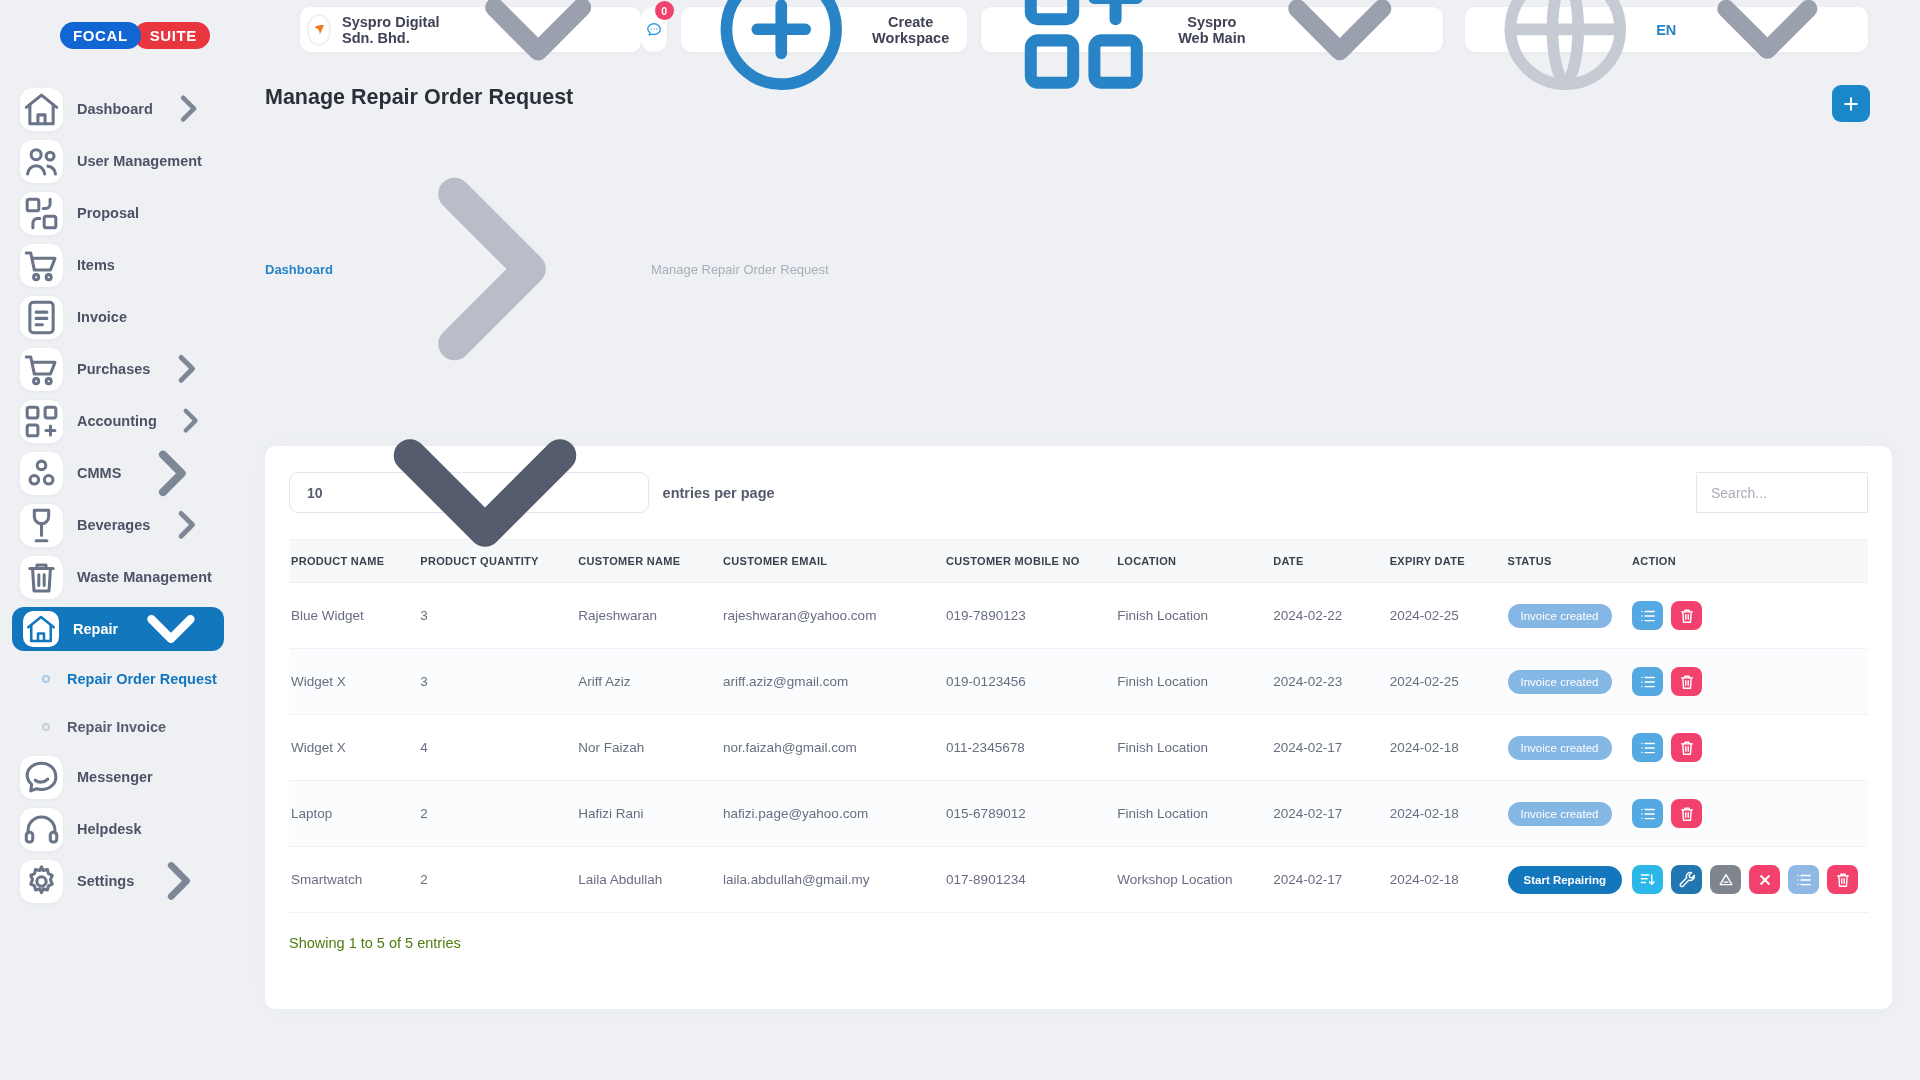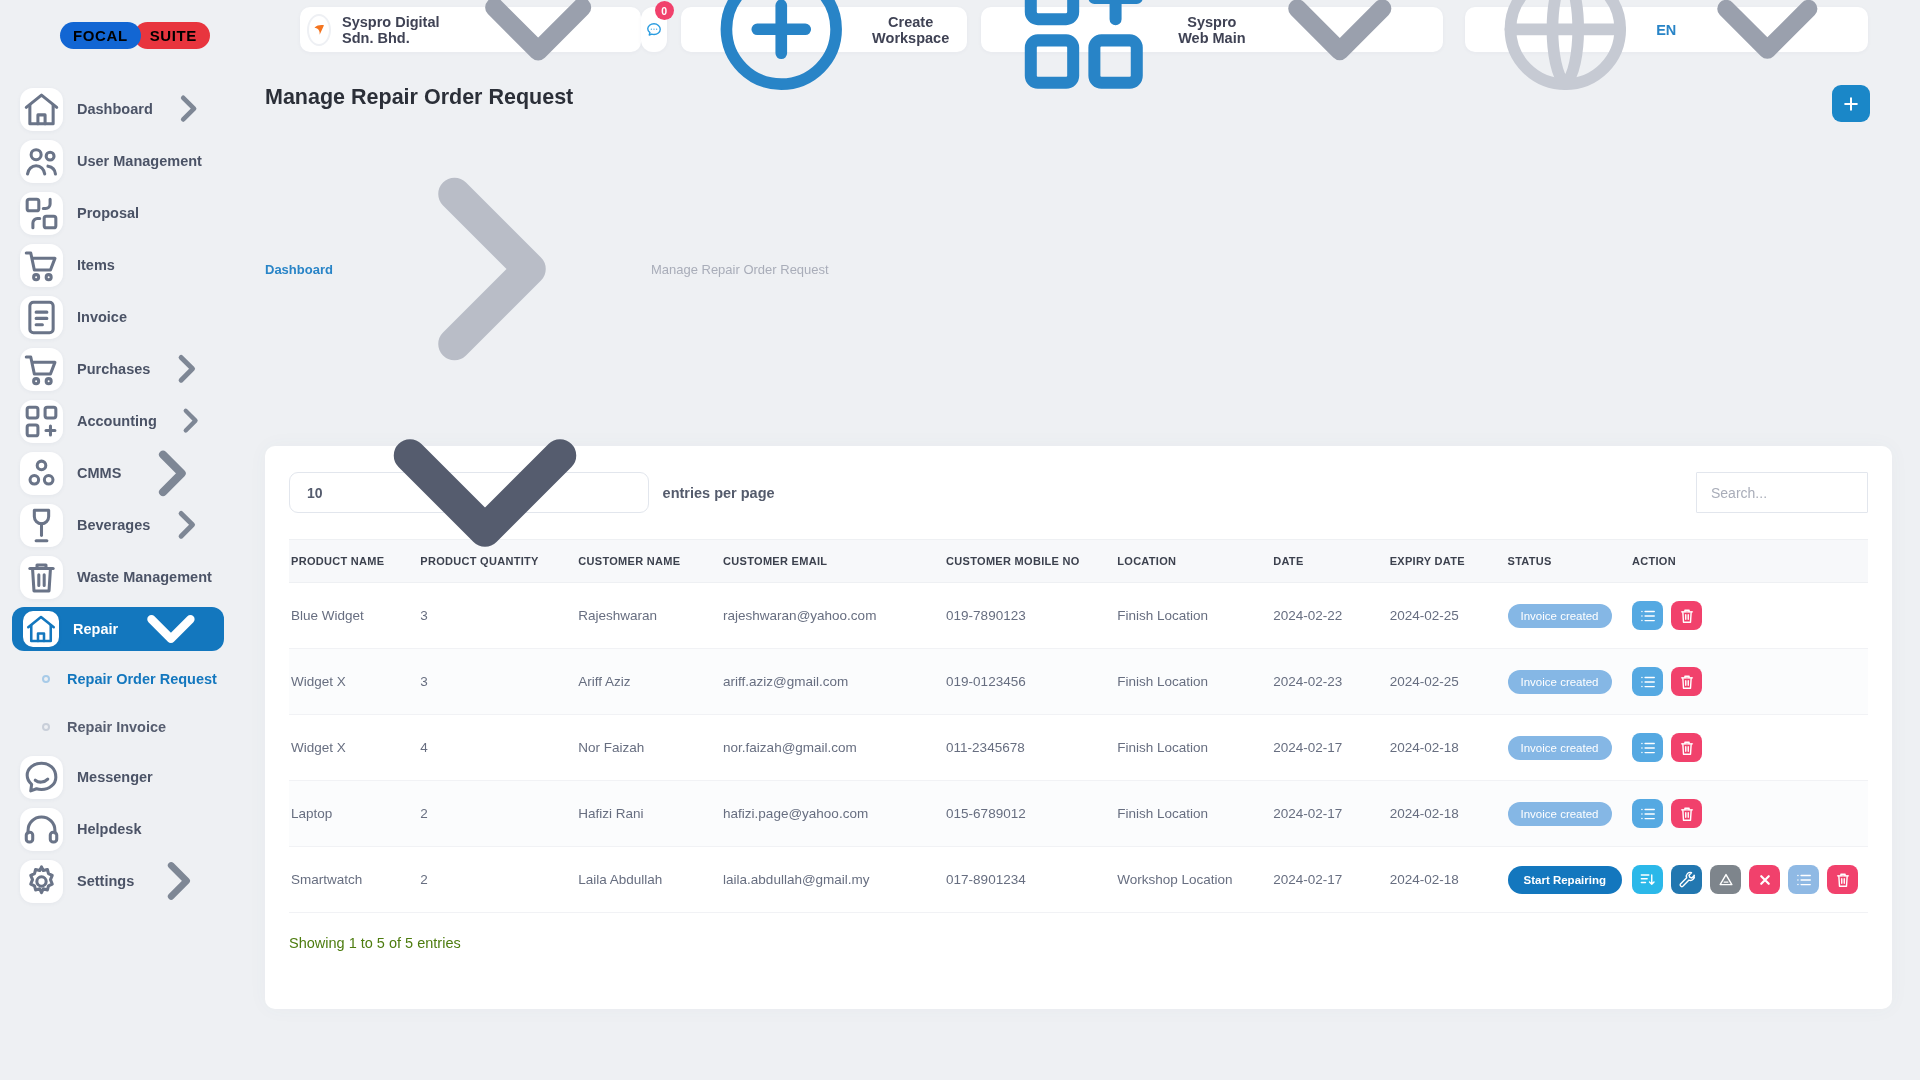--- a/index.html
+++ b/index.html
@@ -2,21 +2,21 @@
 <html><head>
 <meta charset="utf-8">
 <style>
   * { box-sizing: border-box; margin: 0; padding: 0; }
   html,body { width:1920px; height:1080px; overflow:hidden; }
   body { background:#eef0f3; font-family:"Liberation Sans", sans-serif; color:#5e6278; }
 
   
   .sidebar{ position:absolute; left:0; top:0; width:234px; height:1080px; padding-top:18px; }
   .logo{ display:flex; margin:4px 0 38px 60px; }
-  .logo .pill{ color:#000000; font-weight:800; font-size:15px; letter-spacing:.6px; padding:5px 13px; border-radius:14px; }
+  .logo .pill{ color:#ffffff; font-weight:800; font-size:15px; letter-spacing:.6px; padding:5px 13px; border-radius:14px; }
   .logo .focal{ background:#1266d3; position:relative; z-index:2; }
   .logo .suite{ background:#e8353e; margin-left:-7px; padding-left:16px; }
   .side-nav{ display:flex; flex-direction:column; gap:8px; padding:0 10px 0 12px; }
   .side-item{ display:flex; align-items:center; gap:14px; height:44px; padding:0 8px; border-radius:12px; cursor:pointer; }
   .side-ic{ width:43px; height:43px; background:#fff; border-radius:13px; display:flex; align-items:center; justify-content:center; color:#6a7488; box-shadow:0 1px 4px rgba(40,60,90,.05); flex:none; }
   .side-ic svg{ width:21px; height:21px; }
   .side-label{ font-size:14.5px; font-weight:600; color:#4b5366; white-space:nowrap; }
   .side-chev{ margin-left:auto; color:#7e8795; margin-right:6px; display:flex; }
   .side-chev svg{ width:13px; height:13px; }
   .side-item.active{ background:#1377be; }

